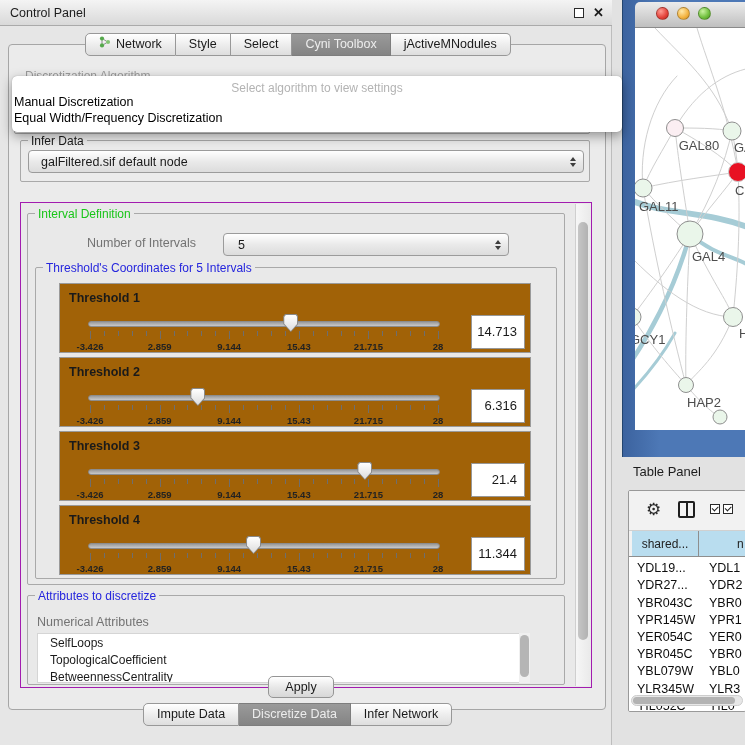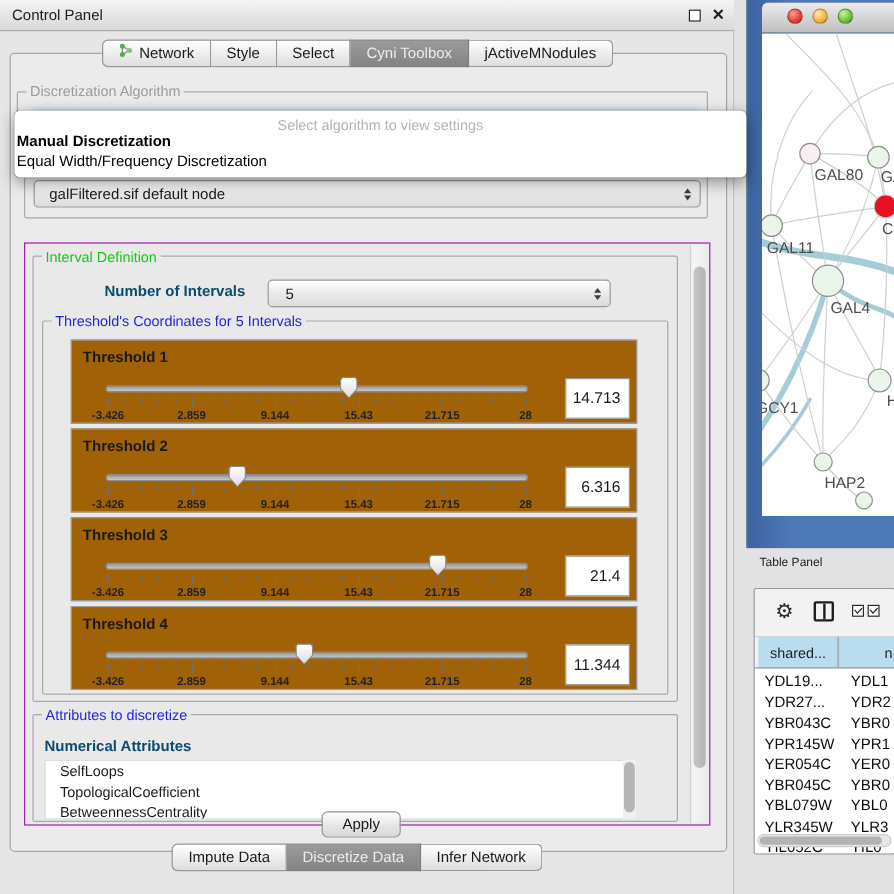--- a/index.html
+++ b/index.html
@@ -33,34 +33,34 @@
   .combo{position:absolute;background:linear-gradient(#ffffff,#eaeaea 50%,#dcdcdc);border:1px solid #9b9b9b;border-radius:4px;font-size:12.5px}
   .combo .val{position:absolute;left:12px;top:50%;transform:translateY(-50%);white-space:nowrap}
   .arrows{position:absolute;right:7px;top:50%;transform:translateY(-50%);display:flex;flex-direction:column;gap:2px}
   .arr-up{width:0;height:0;border-left:3.5px solid transparent;border-right:3.5px solid transparent;border-bottom:4px solid #3d3d3d}
   .arr-dn{width:0;height:0;border-left:3.5px solid transparent;border-right:3.5px solid transparent;border-top:4px solid #3d3d3d}
   #algo-combo{left:28px;top:95px;width:556px;height:24px;z-index:5;border-color:#4f8fd0;
     box-shadow:0 0 0 2px rgba(105,160,216,.9),0 0 7px 3px rgba(105,160,216,.55)}
   #tabledata-combo{left:28px;top:150px;width:556px;height:23px}
 
   
-  #algo-popup{position:absolute;left:12px;top:92px;width:610px;height:56px;background:#fff;border-radius:5px;
+  #algo-popup{position:absolute;left:12px;top:76px;width:610px;height:56px;background:#fff;border-radius:5px;
     box-shadow:0 4px 12px rgba(0,0,0,.38),0 0 1px rgba(0,0,0,.3);z-index:50}
   #popup-hint{position:absolute;left:0;top:5px;width:100%;text-align:center;font-size:12px;color:#b3b3b3}
   .popup-opt{position:absolute;left:2px;font-size:12.5px;color:#000;white-space:nowrap}
-  .popup-opt.bold{font-weight:bold}
+  .popup-opt.bold{font-weight:normal}
 
   
   #scroll-area{position:absolute;left:20px;top:202px;width:572px;height:486px;background:#e9e9e9;border:1px solid #a21caf}
   #outer-scrollbar{position:absolute;right:1px;top:1px;width:15px;height:482px;background:linear-gradient(90deg,#f6f6f6,#eaeaea);border-left:1px solid #cfcfcf}
   #outer-thumb{position:absolute;left:2px;top:18px;width:10px;height:418px;background:linear-gradient(90deg,#c6c6c6,#b2b2b2);border-radius:6px}
 
   .title-green{color:#19c519}
   .title-blue{color:#2525dd}
-  .bold-label{position:absolute;font-size:12.5px;font-weight:bold;color:#0c4a6e;white-space:nowrap}
+  .bold-label{position:absolute;font-size:12.5px;font-weight:normal;color:#737373;white-space:nowrap}
 
   
   .threshold{position:absolute;left:38px;width:472px;height:70px;border:1px solid #9a9a9a;background:#a16207}
   .th-label{position:absolute;left:9px;top:7px;font-size:12.5px;font-weight:bold}
   .slider{position:absolute;left:28px;top:28px;width:352px;height:40px}
   .track{position:absolute;left:0;top:9px;width:352px;height:6px;border-radius:3px;background:linear-gradient(#9a9a9a,#c9c9c9);border:1px solid #8d8d8d}
   .ticks{position:absolute;left:2px;top:19px;width:348px;height:9px}
   .tick{position:absolute;top:0;width:1px;height:5px;background:#6e6e6e}
   .tick.major{height:8px}
   .tick-labels{position:absolute;left:2px;top:29px;width:348px;height:11px}
@@ -86,21 +86,21 @@
   .tl{position:absolute;top:5px;width:13px;height:13px;border-radius:50%;border:1px solid rgba(0,0,0,.25)}
   #tl-red{left:21px;background:radial-gradient(circle at 35% 30%,#ff9c93,#e3423a 60%,#b3271f)}
   #tl-yellow{left:42px;background:radial-gradient(circle at 35% 30%,#ffe9a8,#f3b23f 60%,#c78a1d)}
   #tl-green{left:63px;background:radial-gradient(circle at 35% 30%,#c9f3a0,#6fbf3c 60%,#4c8f24)}
   #net-canvas{position:absolute;left:12px;top:28px;width:111px;height:402px;background:#fff;overflow:hidden}
   #net-canvas svg{display:block}
   .edge{fill:none;stroke-linecap:round}
   .node-label{font-size:13px;fill:#4d4d4d}
 
   #tablepanel-bar{position:absolute;left:0;top:457px;width:133px;height:29px;background:#e2e2e2}
-  #tablepanel-title{position:absolute;left:21px;top:7px;font-size:10px;color:#1c1c1c}
+  #tablepanel-title{position:absolute;left:21px;top:7px;font-size:13px;color:#1c1c1c}
 
   #net-table{position:absolute;left:16px;top:490px;width:118px;height:222px;background:#fff;border:1px solid #999;border-radius:2px;overflow:hidden}
   #nt-toolbar{position:absolute;left:0;top:0;width:100%;height:40px;background:#f2f2f2;border-bottom:1px solid #d0d0d0}
   #gear-icon{position:absolute;left:17px;top:8px;font-size:17px;color:#2b2b2b}
   #split-icon{position:absolute;left:49px;top:10px;width:17px;height:17px;border:2px solid #1e1e1e;border-radius:2px}
   #split-icon:after{content:"";position:absolute;left:5.5px;top:0;width:2px;height:13px;background:#1e1e1e}
   .cb{position:absolute;top:13px;width:10px;height:10px;border:1.5px solid #2a2a2a;background:#fff}
   .cb:after{content:"";position:absolute;left:1px;top:1px;width:5px;height:2.5px;border-left:1.6px solid #222;border-bottom:1.6px solid #222;transform:rotate(-45deg)}
   #cb1{left:81px}#cb2{left:94px}
   #nt-header{position:absolute;left:0;top:40px;width:100%;height:26px;display:flex;border-bottom:1px solid #8e8e8e;background:#b9ddef}

